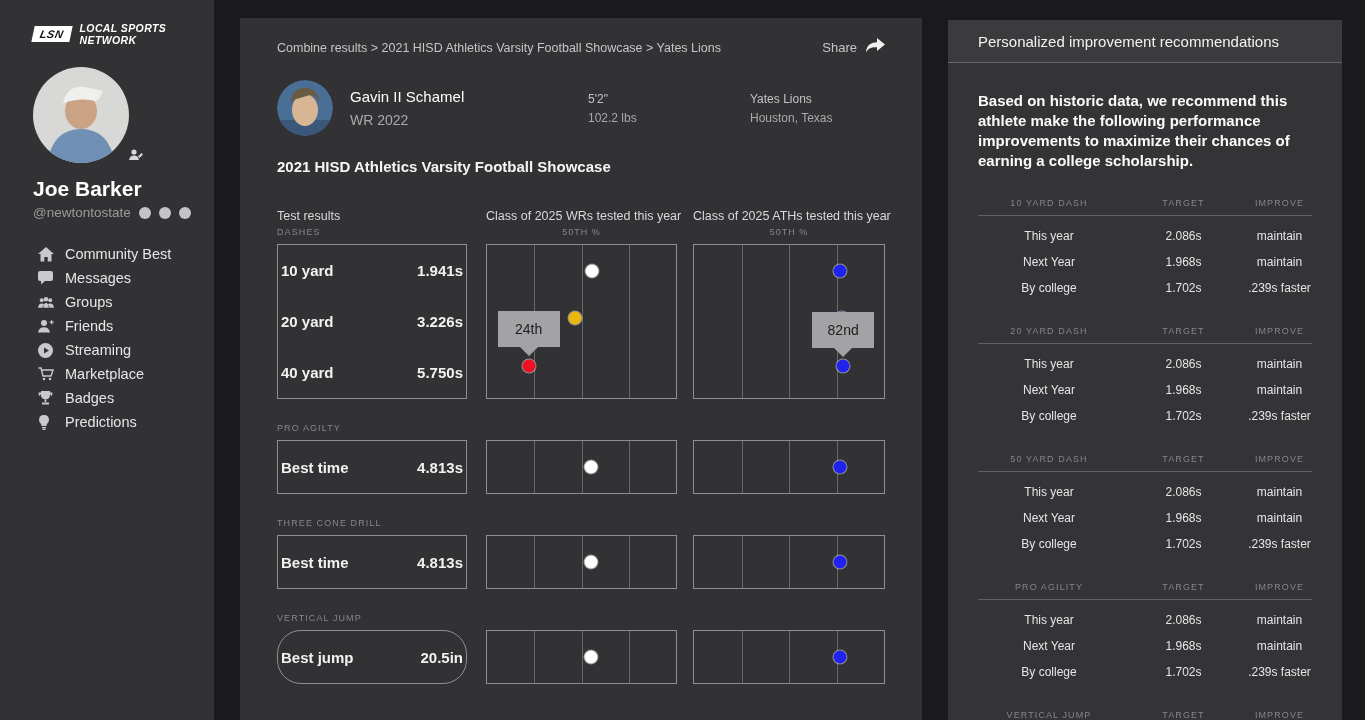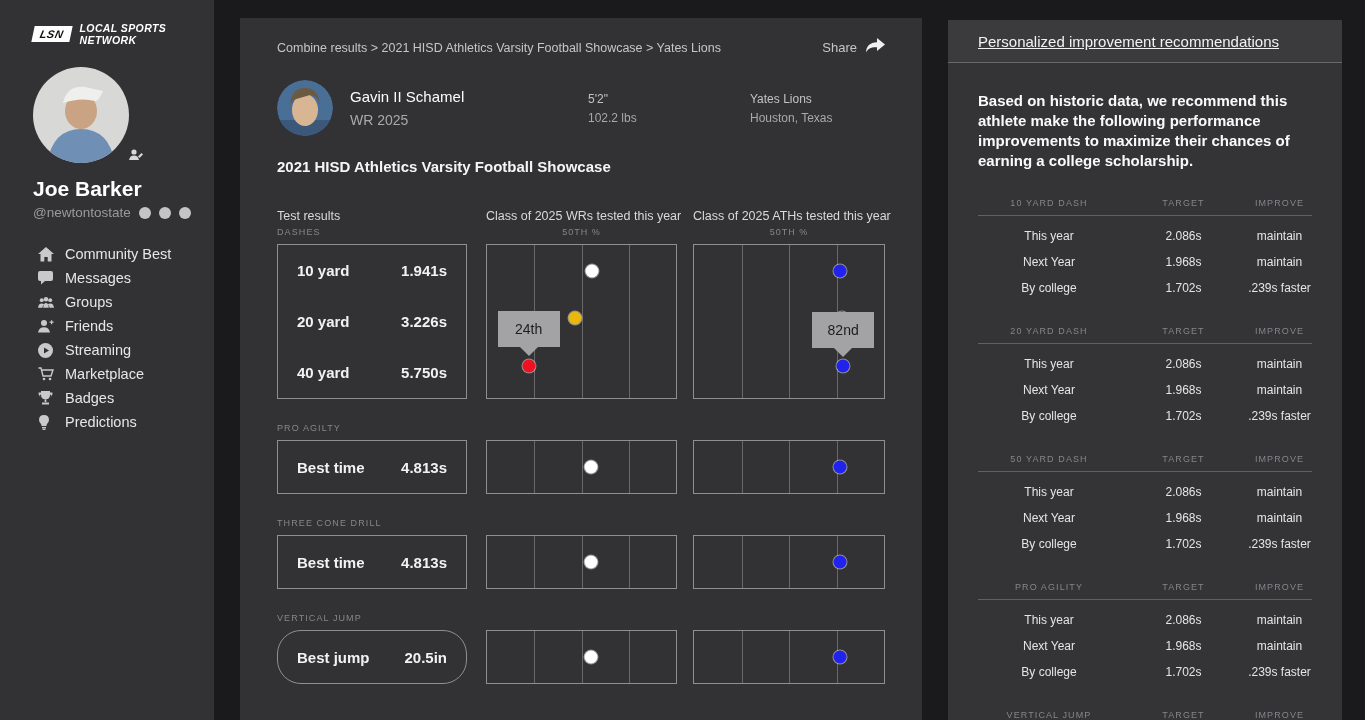--- a/index.html
+++ b/index.html
@@ -61,21 +61,21 @@
   .test-section + .test-section { margin-top:24px; }
   .group-row { position:relative; height:10px; }
   .group-label { position:absolute; left:0; color:#87878a; font-size:9px;
                  letter-spacing:1.1px; }
   .pct-label { position:absolute; color:#87878a; font-size:9px; letter-spacing:1px;
                text-align:center; }
   .pct-wr { left:209px; width:191px; }
   .pct-ath { left:416px; width:192px; }
   .row-boxes { display:flex; margin-top:7px; }
   .tbox { width:190px; border:1px solid #8f8f91; display:flex; flex-direction:column;
-          justify-content:space-around; padding:0 19px; }
+          justify-content:space-around; padding:0 3px; }
   .trow { display:flex; justify-content:space-between; align-items:center; }
   .trow .tl { color:#f2f2f2; font-size:15px; font-weight:600; }
   .trow .tv { color:#f2f2f2; font-size:15px; font-weight:600; }
   .sp1 { width:19px; flex:none; } .sp2 { width:16px; flex:none; }
   .chart { position:relative; border:1px solid #8f8f91; }
   .chart.wr { width:191px; } .chart.ath { width:192px; }
   .gline { position:absolute; top:0; bottom:0; width:1px; background:#68686a; }
   .dot { position:absolute; width:13px; height:13px; border-radius:50%;
          transform:translate(-50%,-50%); box-shadow:0 0 0 1px rgba(255,255,255,.45);
          z-index:2; cursor:pointer; }
@@ -85,21 +85,21 @@
           justify-content:center; }
   .ptip::after { content:""; position:absolute; left:50%; top:100%;
                  transform:translateX(-50%); border:9px solid transparent;
                  border-top-color:#a3a3a5; border-bottom-width:0; }
 
   
   .right-panel { position:absolute; left:948px; top:20px; width:394px; height:700px;
                  background:#343436; overflow:hidden; }
   .rp-header { height:43px; background:#3b3b3d; border-bottom:1px solid #69696b;
                display:flex; align-items:center; padding:0 30px; color:#f2f2f2;
-               font-size:15px;text-decoration:underline; }
+               font-size:15px; }
   .rp-body { padding:0 30px; }
   .rp-intro { margin-top:28px; color:#fafafa; font-size:15px; font-weight:600;
               line-height:20px; width:322px; }
   .rec-table { margin-top:27px;text-align:center; }
   .rec-table + .rec-table { margin-top:25px; }
   .rec-head { display:grid; grid-template-columns:142px 127px 1fr;
               border-bottom:1px solid #606062; padding-bottom:7px; }
   .rec-head span { color:#86868a; font-size:9px; letter-spacing:1.1px; }
   .rec-row { display:grid; grid-template-columns:142px 127px 1fr; height:26px;
              align-items:center; }
@@ -257,21 +257,21 @@
           <g clip-path="url(#cp2)">
             <rect width="56" height="56" fill="#4a6f96"></rect>
             <rect y="40" width="56" height="16" fill="#3b587a"></rect>
             <ellipse cx="28" cy="30" rx="13" ry="16" fill="#d9b693"></ellipse>
             <path d="M13 28 Q13 8 28 8 Q43 8 43 28 Q43 16 33 15 L16 20 Q13 23 13 28 Z" fill="#6b5a42"></path>
           </g>
         </svg>
       </span>
       <div class="ath-nameblock">
         <div class="ath-name">Gavin II Schamel</div>
-        <div class="ath-pos">WR 2025</div>
+        <div class="ath-pos">WR 2022</div>
       </div>
       <div class="ath-col2">
         <div class="meta-top">5'2"</div>
         <div class="meta-bot">102.2 lbs</div>
       </div>
       <div class="ath-col3">
         <div class="meta-top">Yates Lions</div>
         <div class="meta-bot">Houston, Texas</div>
       </div>
     </div>

